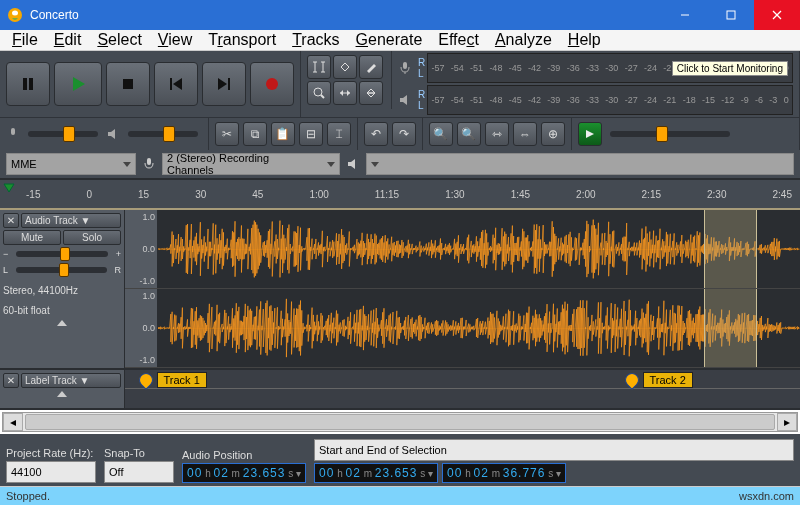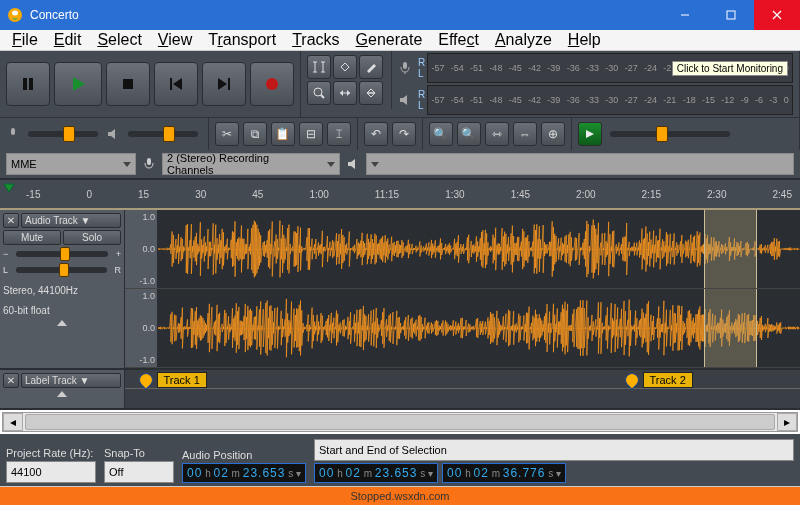--- a/index.html
+++ b/index.html
@@ -56,21 +56,21 @@
 .labelmark .txt{margin-left:4px;background:#eab308;border:1px solid #222;padding:1px 6px;font-size:11px;color:#000}
 .scroll{height:18px;background:#e8e8e8;display:flex;align-items:center;border:1px solid #999;margin:2px}
 .scroll .arrow{width:18px;height:16px;background:#ddd;border:1px solid #aaa;display:flex;align-items:center;justify-content:center}
 .scroll .thumb{flex:1;height:14px;margin:0 2px;background:#ccc;border:1px solid #aaa;border-radius:2px}
 .bottombar{background:#444a52;padding:3px 6px;color:#ddd;font-size:11px}
 .bottombar .controls{display:flex;gap:8px;align-items:flex-end;margin-top:2px}
 .bb-group{display:flex;flex-direction:column;gap:2px}
 .bb-box{background:#e8e8e8;color:#000;border:1px solid #888;height:20px;display:flex;align-items:center;padding:0 4px;font-size:11px}
 .timebox{background:#111;color:#3ae;font-family:Liberation Sans, sans-serif;font-size:12px;padding:2px 4px;border:1px solid #2a6fd4;letter-spacing:1px}
 .timebox .unit{color:#888;font-size:10px;letter-spacing:0}
-.status{height:18px;background:#f97316;border-top:1px solid #ccc;display:flex;align-items:center;justify-content:center;padding:0 6px;font-size:11px;color:#333}
+.status{height:18px;background:#7dd3fc;border-top:1px solid #ccc;display:flex;align-items:center;justify-content:space-between;padding:0 6px;font-size:11px;color:#333}
 </style>
 </head>
 <body>
 
 <div class="titlebar">
   <span class="icon">
     <svg width="16" height="16" viewBox="0 0 16 16">
         <circle cx="8" cy="8" r="7" fill="#f7a800"></circle>
         <ellipse cx="8" cy="6" rx="3" ry="2.5" fill="#fff"></ellipse>
         <path d="M5 11 Q8 15 11 11" fill="#7a4"></path>

